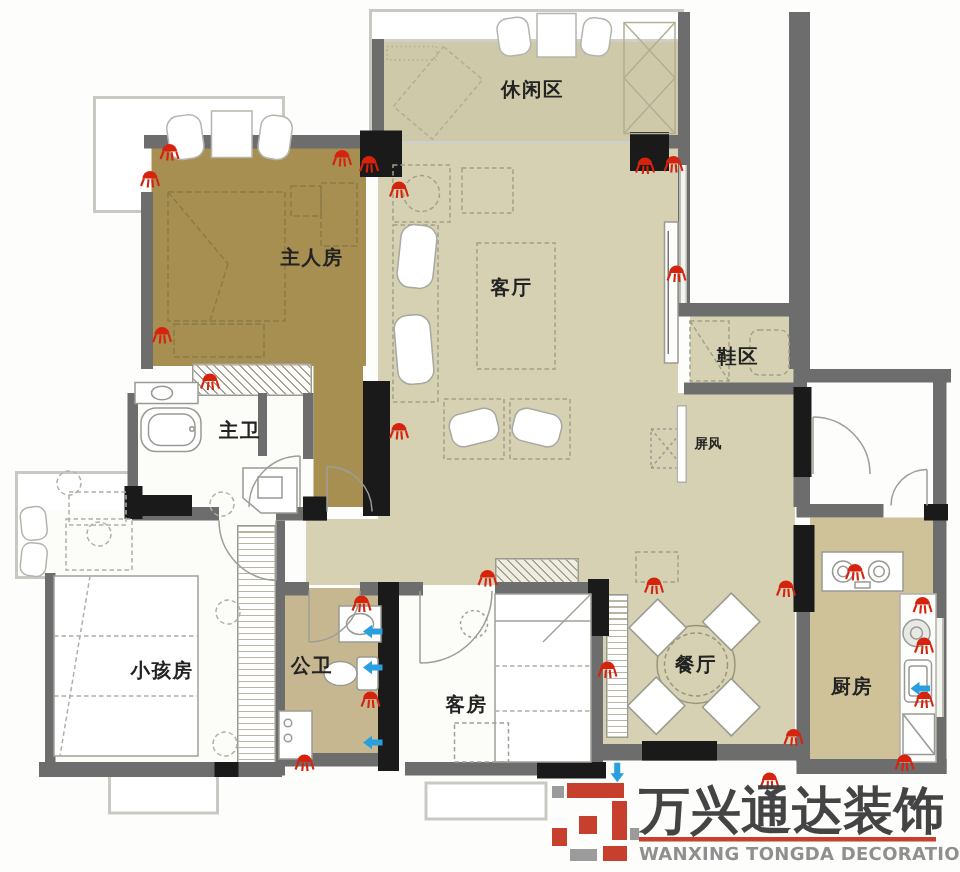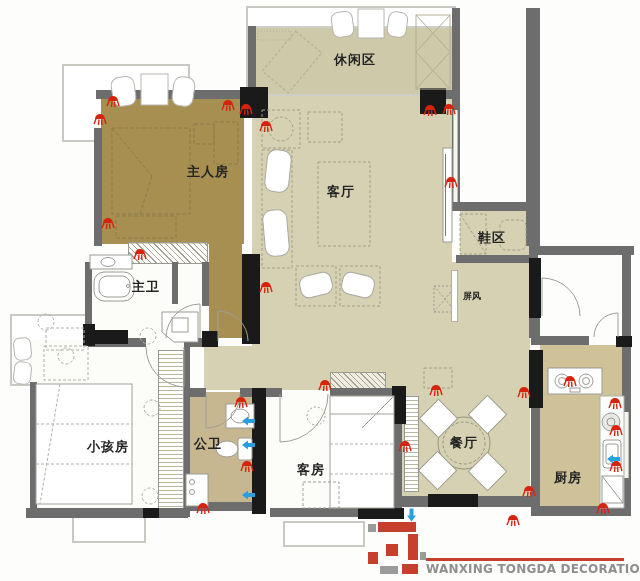--- a/index.html
+++ b/index.html
@@ -285,26 +285,26 @@
     </g>
   </svg>
 
   <div class="screen-bar" style="left:451px;top:270px;width:7px;height:52px"></div>
 
   <div class="rlabel" style="left:355px;top:60px">休闲区</div>
   <div class="rlabel" style="left:208px;top:172px">主人房</div>
   <div class="rlabel" style="left:341px;top:192px">客厅</div>
   <div class="rlabel" style="left:492px;top:238px">鞋区</div>
   <div class="rlabel small" style="left:472px;top:296px">屏风</div>
-  <div class="rlabel" style="left:146px;top:287px">主卫</div>
+  <div class="rlabel" style="left:160px;top:287px">主卫</div>
   <div class="rlabel" style="left:108px;top:447px">小孩房</div>
   <div class="rlabel" style="left:208px;top:444px">公卫</div>
   <div class="rlabel" style="left:311px;top:470px">客房</div>
   <div class="rlabel" style="left:464px;top:443px">餐厅</div>
-  <div class="rlabel" style="left:568px;top:478px">厨房</div>
+  <div class="rlabel" style="left:568px;top:458px">厨房</div>
 
   <div id="fixtures">
       <div class="light" style="left: 106px; top: 93px;"><svg width="14" height="13" viewBox="0 0 14 13">
           <path d="M2,6 A5,5 0 0 1 12,6 Z" fill="#d6230e"></path>
           <g stroke="#d6230e" stroke-width="1.4">
             <line x1="3" y1="6" x2="1" y2="11"></line>
             <line x1="6" y1="6.5" x2="5.5" y2="12"></line>
             <line x1="8.5" y1="6.5" x2="9" y2="12"></line>
             <line x1="11.5" y1="6" x2="13" y2="11"></line>
           </g>
@@ -546,16 +546,17 @@
     <div id="logo-mark">
       <i class="lm-gray" style="left:0;top:2px;width:8px;height:8px"></i>
       <i class="lm-red" style="left:10px;top:0;width:38px;height:10px"></i>
       <i class="lm-red" style="left:40px;top:12px;width:10px;height:26px"></i>
       <i class="lm-red" style="left:18px;top:22px;width:12px;height:12px"></i>
       <i class="lm-red" style="left:0;top:30px;width:10px;height:12px"></i>
       <i class="lm-gray" style="left:12px;top:44px;width:18px;height:8px"></i>
       <i class="lm-red" style="left:34px;top:42px;width:16px;height:10px"></i>
       <i class="lm-gray" style="left:52px;top:30px;width:6px;height:8px"></i>
     </div>
+    <div id="logo-cn">万兴通达装饰</div>
     <div id="logo-line"></div>
     <div id="logo-en">WANXING TONGDA DECORATION</div>
   </div>
 </div>
 
 </body></html>

